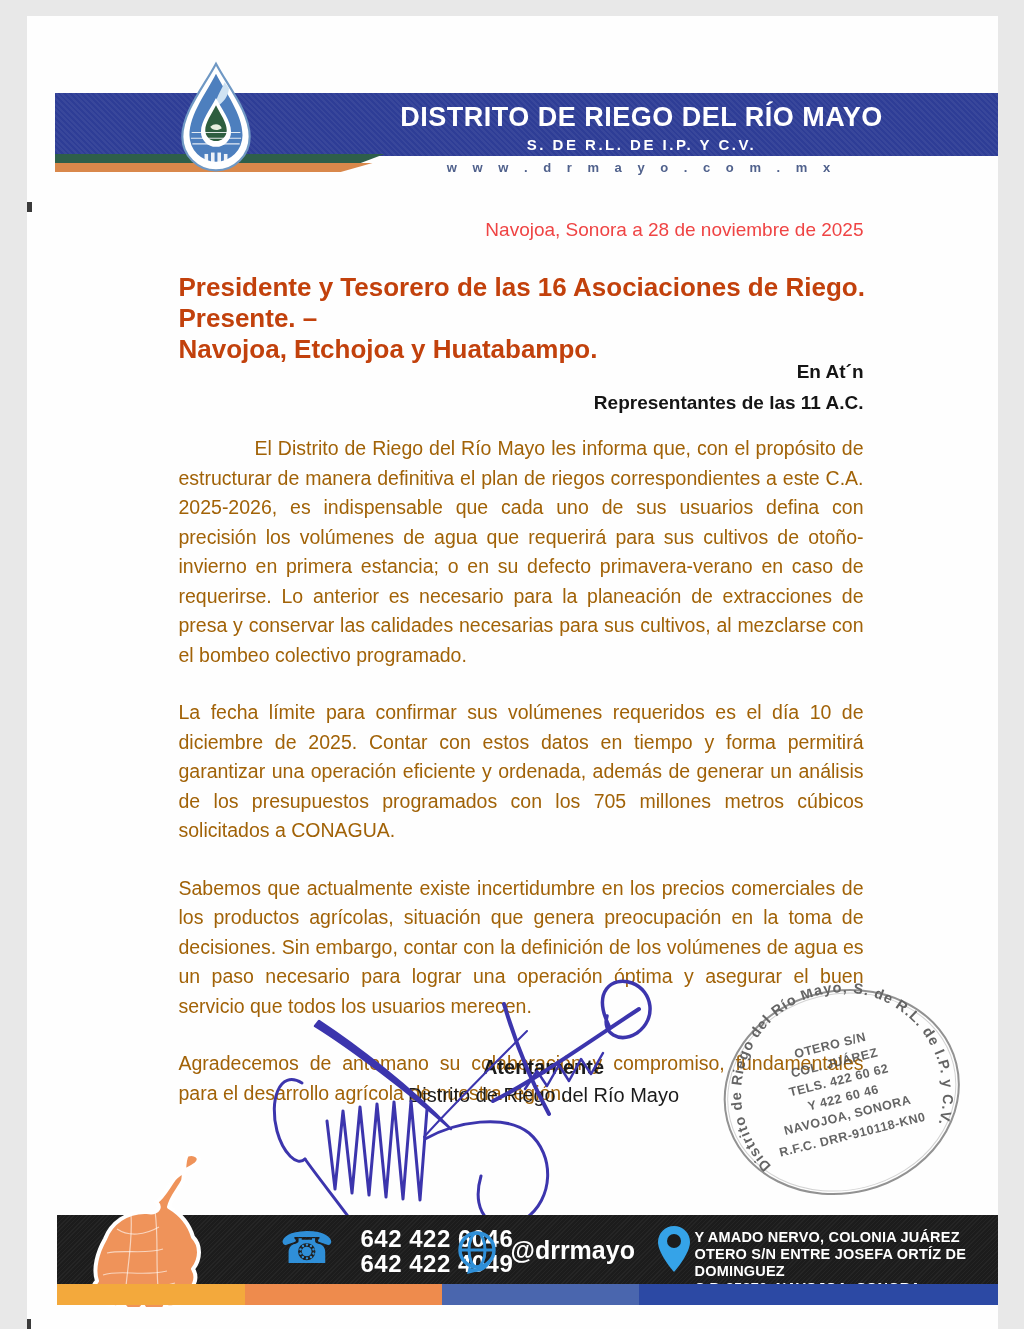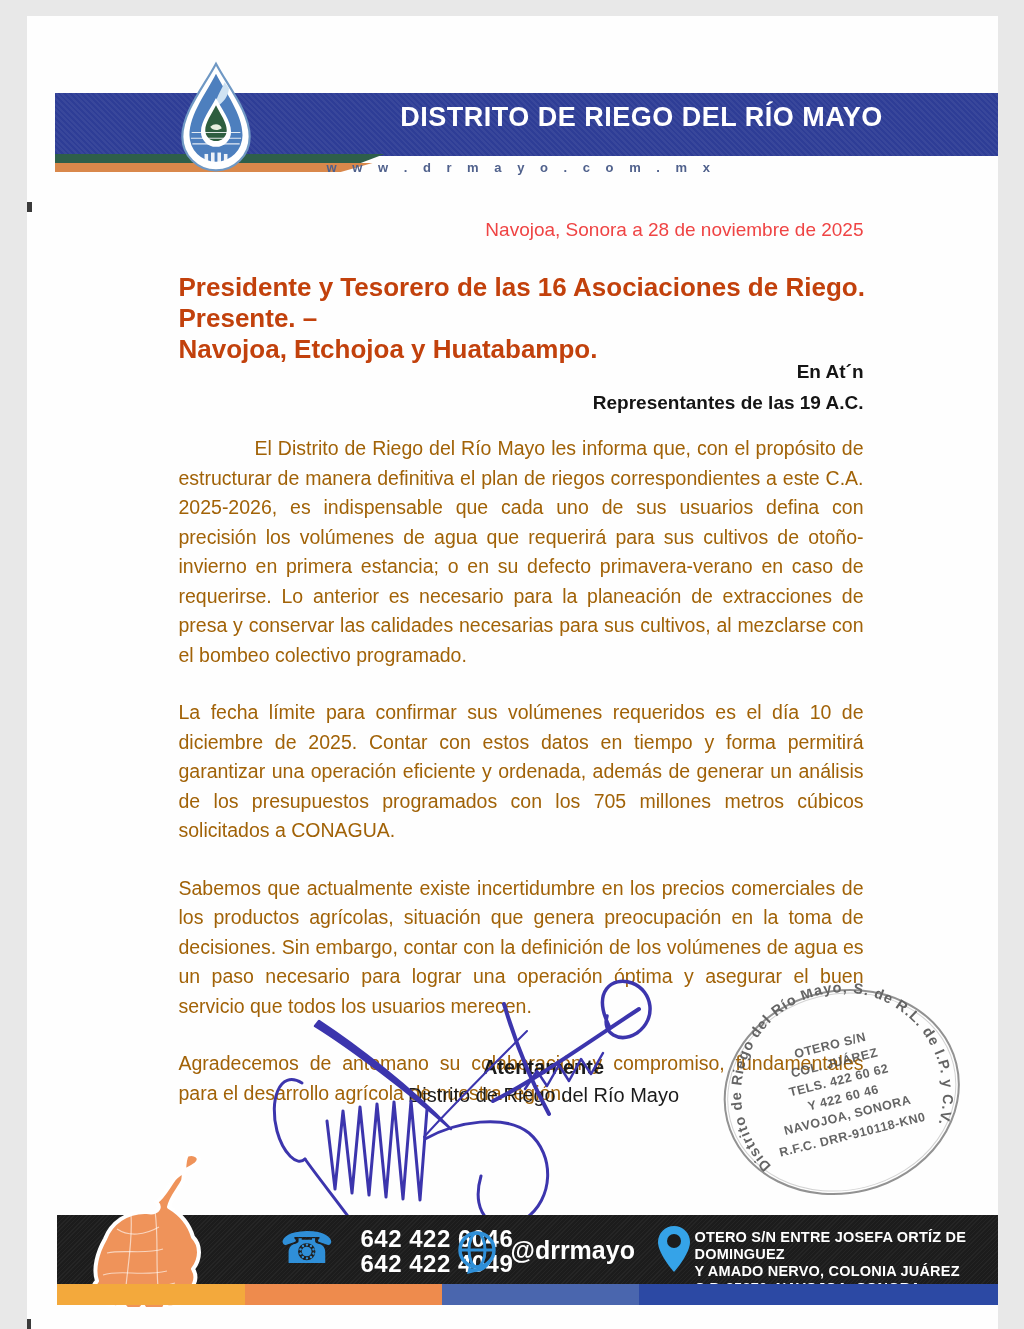--- a/index.html
+++ b/index.html
@@ -8,21 +8,21 @@
   
   .banner{position:absolute;left:28px;top:77px;width:982px;height:63px;background:#2e3d96;}
   .banner-texture{position:absolute;inset:0;background:repeating-linear-gradient(45deg,rgba(255,255,255,.05) 0 2px,transparent 2px 4px);}
   .stripe-green{position:absolute;left:28px;top:138px;width:330px;height:10px;background:#2e5f4a;
         clip-path:polygon(0 0,100% 0,92% 100%,0 100%);}
   .stripe-orange-h{position:absolute;left:28px;top:147px;width:318px;height:9px;background:#d9884b;
         clip-path:polygon(0 0,100% 0,90% 100%,0 100%);}
   .header-text{position:absolute;left:300px;top:86px;width:630px;text-align:center;color:#ffffff;}
   .header-title{font-size:27px;font-weight:bold;letter-spacing:.5px;}
   .header-sub{font-size:15px;font-weight:bold;letter-spacing:2.5px;margin-top:3px;}
-  .header-www{position:absolute;left:300px;top:144px;width:630px;text-align:left;
+  .header-www{position:absolute;left:300px;top:144px;width:630px;text-align:center;
         font-size:13px;font-weight:bold;letter-spacing:6px;color:#50618c;}
   .logo{position:absolute;left:146px;top:42px;width:86px;height:126px;}
   
   .dateline{position:absolute;left:152px;right:134px;top:203px;text-align:right;
         font-size:19px;color:#ef4444;}
   .recipient{position:absolute;left:152px;top:256px;font-size:26px;font-weight:bold;
         color:#c2410c;line-height:31px;}
   .attention{position:absolute;left:152px;right:134px;top:340px;text-align:right;
         font-size:19px;font-weight:bold;color:#151515;line-height:31px;}
   .paras{position:absolute;left:152px;right:134px;top:418px;font-size:19.5px;color:#a16207;
@@ -62,20 +62,21 @@
 <div class="page">
 
   <div class="banner">
     <div class="banner-texture"></div>
   </div>
   <div class="stripe-green"></div>
   <div class="stripe-orange-h"></div>
 
   <div class="header-text">
     <div class="header-title">DISTRITO DE RIEGO DEL RÍO MAYO</div>
+    <div class="header-sub">S. DE R.L. DE I.P. Y C.V.</div>
   </div>
   <div class="header-www">w w w . d r m a y o . c o m . m x</div>
 
   <svg class="logo" viewBox="0 0 120 168">
     <path d="M 60 4 C 43 36 13 72 13 106 A 47 47 0 0 0 107 106 C 107 72 77 36 60 4 Z" fill="#ffffff" stroke="#6f98c4" stroke-width="3"></path>
     <path d="M 60 18 C 47 44 23 74 23 104 A 37 37 0 0 0 97 104 C 97 74 73 44 60 18 Z" fill="#4d7fbe"></path>
     <path d="M 72 30 C 66 44 58 54 60 64 C 70 60 78 48 78 38 Z" fill="#cfe2f2"></path>
     <path d="M 60 52 C 52 68 39 84 39 99 A 21 21 0 0 0 81 99 C 81 84 68 68 60 52 Z" fill="#ffffff"></path>
     <path d="M 60 62 C 54 74 45 86 45 97 A 15 15 0 0 0 75 97 C 75 86 66 74 60 62 Z" fill="#2e5e3f"></path>
     <path d="M 52 92 C 58 86 66 88 68 94 C 62 98 55 97 52 92 Z" fill="#e8f0e0"></path>
@@ -96,21 +97,21 @@
   <div class="dateline">Navojoa, Sonora a 28 de noviembre de 2025</div>
 
   <div class="recipient">
     <div>Presidente y Tesorero de las 16 Asociaciones de Riego.</div>
     <div>Presente. –</div>
     <div>Navojoa, Etchojoa y Huatabampo.</div>
   </div>
 
   <div class="attention">
     <div>En At´n</div>
-    <div>Representantes de las 19 A.C.</div>
+    <div>Representantes de las 11 A.C.</div>
   </div>
 
   <div class="paras">
     <p class="indent">El Distrito de Riego del Río Mayo les informa que, con el propósito de estructurar de manera definitiva el plan de riegos correspondientes a este C.A. 2025-2026, es indispensable que cada uno de sus usuarios defina con precisión los volúmenes de agua que requerirá para sus cultivos de otoño-invierno en primera estancia; o en su defecto primavera-verano en caso de requerirse. Lo anterior es necesario para la planeación de extracciones de presa y conservar las calidades necesarias para sus cultivos, al mezclarse con el bombeo colectivo programado.</p>
     <p>La fecha límite para confirmar sus volúmenes requeridos es el día 10 de diciembre de 2025. Contar con estos datos en tiempo y forma permitirá garantizar una operación eficiente y ordenada, además de generar un análisis de los presupuestos programados con los 705 millones metros cúbicos solicitados a CONAGUA.</p>
     <p>Sabemos que actualmente existe incertidumbre en los precios comerciales de los productos agrícolas, situación que genera preocupación en la toma de decisiones. Sin embargo, contar con la definición de los volúmenes de agua es un paso necesario para lograr una operación óptima y asegurar el buen servicio que todos los usuarios merecen.</p>
     <p>Agradecemos de antemano su colaboración y compromiso, fundamentales para el desarrollo agrícola de nuestra región.</p>
   </div>
 
   <div class="closing">
@@ -189,22 +190,22 @@
     <path d="M 34 34 C 30 40 24 43 18 42" fill="none" stroke="#2f8fd8" stroke-width="3.5" stroke-linecap="round"></path>
     <path d="M 14 38 L 20 44 L 12 46 Z" fill="#2f8fd8"></path>
   </svg>
   <div class="social">@drrmayo</div>
 
   <svg class="pin" viewBox="0 0 34 48">
     <path d="M 17 1 C 8 1 1 8 1 17 C 1 29 17 47 17 47 C 17 47 33 29 33 17 C 33 8 26 1 17 1 Z" fill="#35a3e8"></path>
     <circle cx="17" cy="16" r="7" fill="#1c1c1c"></circle>
   </svg>
   <div class="address">
+    <div>Y AMADO NERVO, COLONIA JUÁREZ</div>
     <div>OTERO S/N ENTRE JOSEFA ORTÍZ DE DOMINGUEZ</div>
-    <div>Y AMADO NERVO, COLONIA JUÁREZ</div>
     <div>C.P. 85870, NAVOJOA, SONORA</div>
   </div>
 
   <div class="bottom-stripe" style="left:30px;width:188px;background:#f3a93c;"></div>
   <div class="bottom-stripe" style="left:218px;width:197px;background:#ee8b4d;"></div>
   <div class="bottom-stripe" style="left:415px;width:197px;background:#4a66ae;"></div>
   <div class="bottom-stripe" style="left:612px;width:400px;background:#2c49a4;"></div>
 
   <div class="scan-mark" style="left:0;top:186px;width:5px;height:10px;"></div>
   <div class="scan-mark" style="left:0;top:1303px;width:4px;height:12px;"></div>

